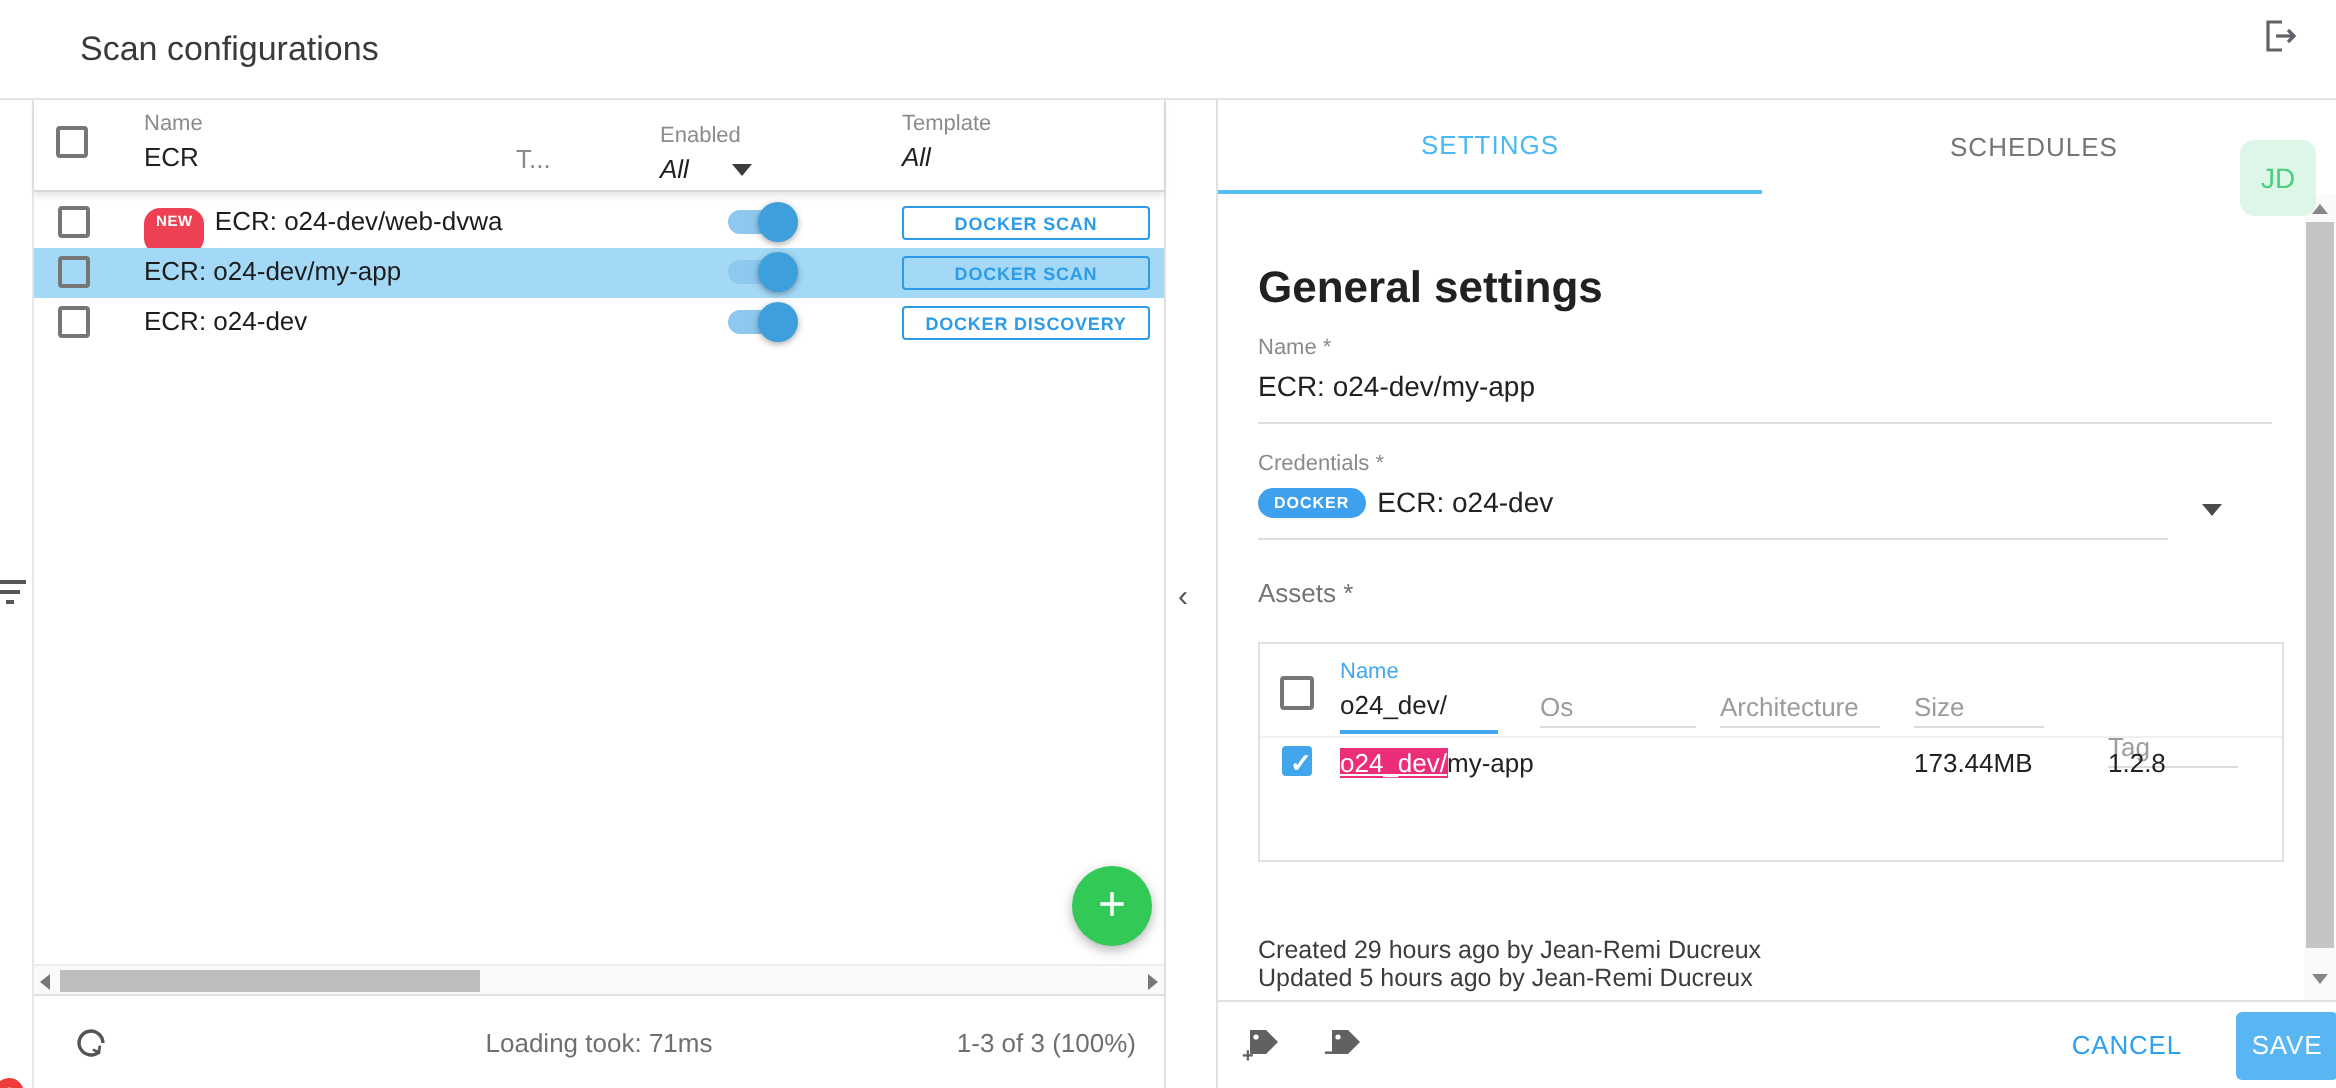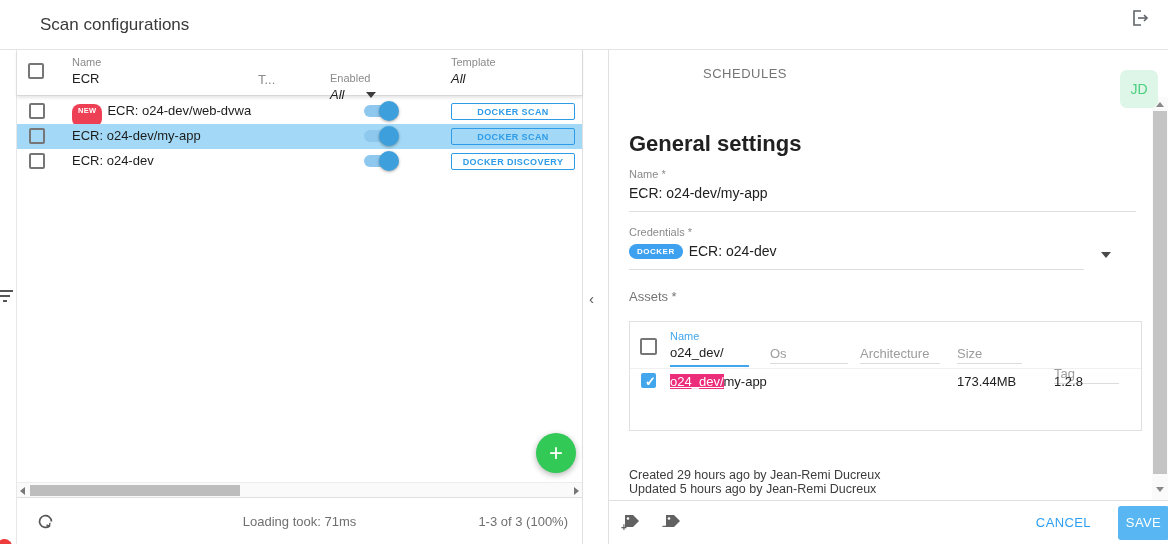--- a/index.html
+++ b/index.html
@@ -27,21 +27,21 @@
 
   
   .left-panel { position:relative; width:566px; height:100%; background:#fff; border-right:1px solid #e0e0e0; }
   .lp-header { position:relative; height:46px; border-bottom:1px solid #d7d7d7;
     box-shadow:0 2px 3px rgba(0,0,0,.10); background:#fff; z-index:2; }
   .col-label { font-size:11px; color:#8b8b8b; }
   .col-value { font-size:13px; color:#212121; margin-top:3px; }
   .italic { font-style:italic; }
   .h-name { position:absolute; left:55px; top:6px; }
   .h-t { position:absolute; left:241px; top:22px; font-size:13px; color:#8b8b8b; }
-  .h-enabled { position:absolute; left:313px; top:22px; }
+  .h-enabled { position:absolute; left:313px; top:12px; }
   .h-template { position:absolute; left:434px; top:6px; }
   .caret-black { display:inline-block; width:0; height:0; border-left:5px solid transparent;
     border-right:5px solid transparent; border-top:6px solid #3c3c3c; margin-left:22px; vertical-align:1px; }
 
   .cb { display:inline-block; width:16px; height:16px; border:2px solid #767676; border-radius:2px; background:transparent; }
   .cb-lg { width:17px; height:17px; }
   .cb.checked { background:#42a6ec; border-color:#42a6ec; position:relative; }
   .cb.checked::after { content:"✓"; position:absolute; left:2px; top:-1px; color:#fff; font-size:13px; font-weight:bold; }
   .lp-header .cb { position:absolute; left:11px; top:13px; }
 
@@ -240,20 +240,21 @@
         <span class="range-text">1-3 of 3 (100%)</span>
       </footer>
     </section>
 
     <div class="divider">
       <span class="chevron">‹</span>
     </div>
 
     <div class="right-wrap">
       <div class="tabs">
+        <div class="tab active">SETTINGS</div>
         <div class="tab">SCHEDULES</div>
       </div>
 
       <div class="rp-content">
         <h1 class="rp-h1">General settings</h1>
 
         <div class="field f-name">
           <div class="field-label">Name *</div>
           <div class="field-value">ECR: o24-dev/my-app</div>
         </div>

